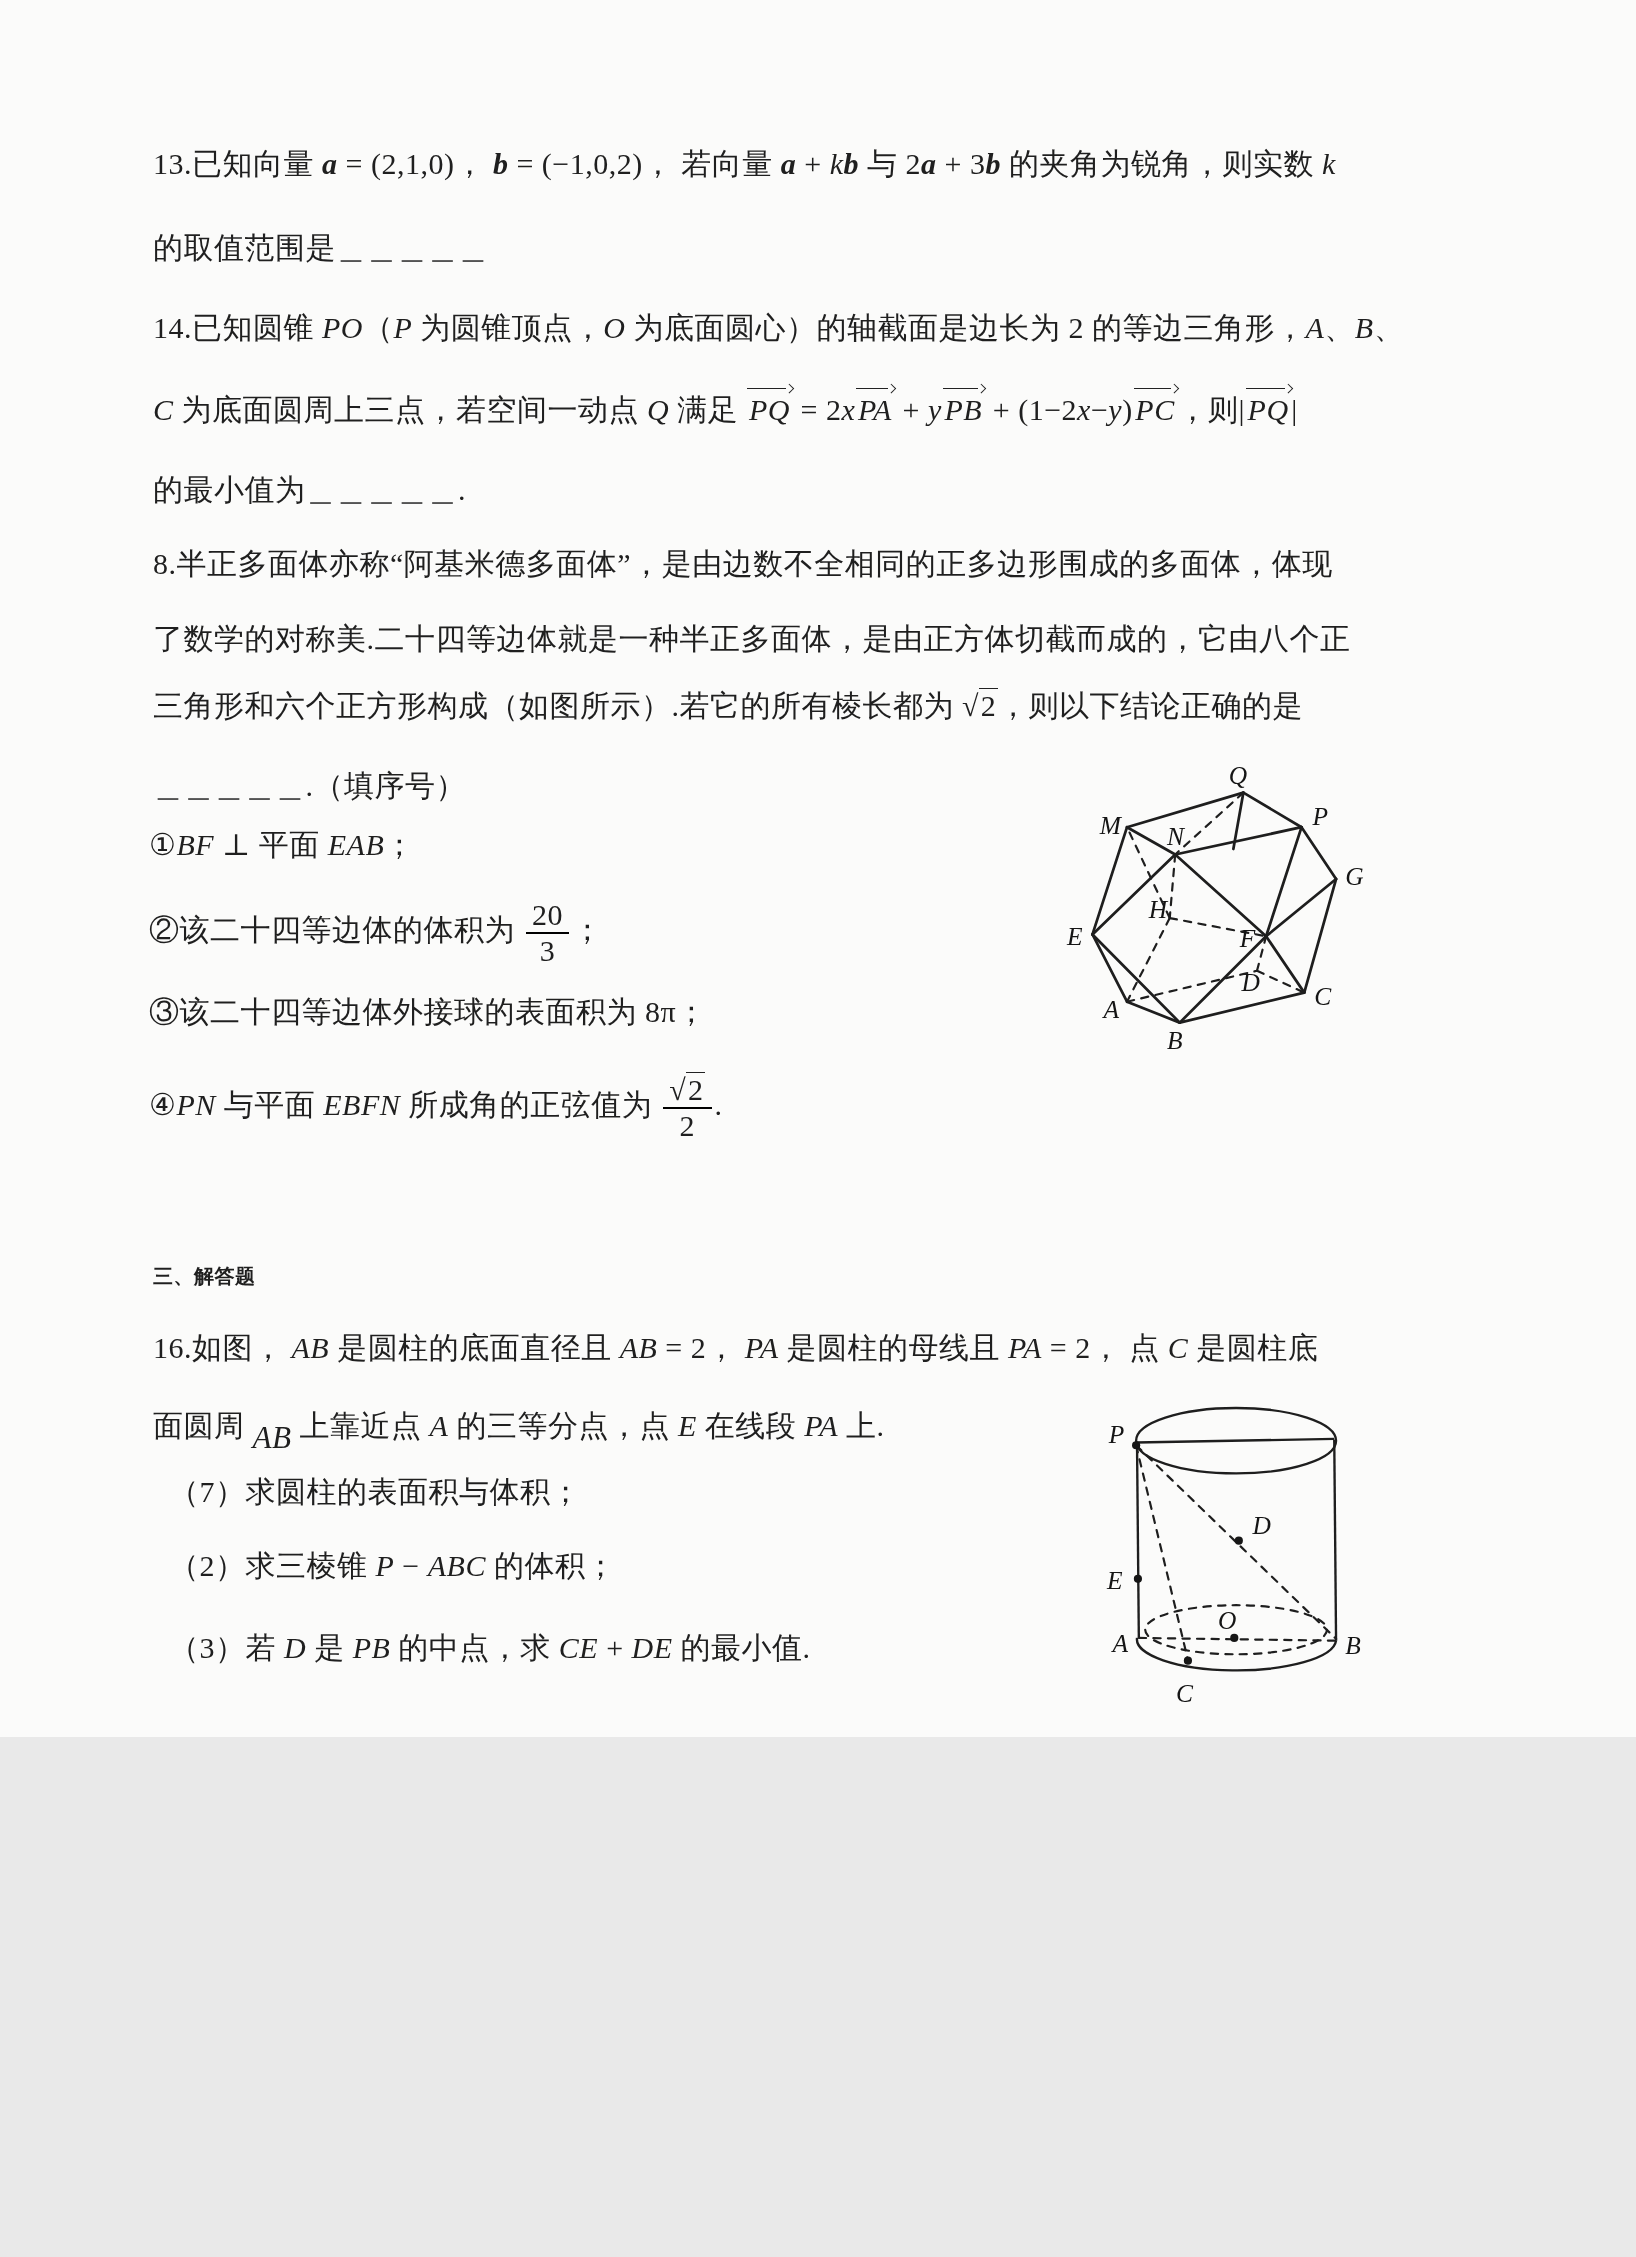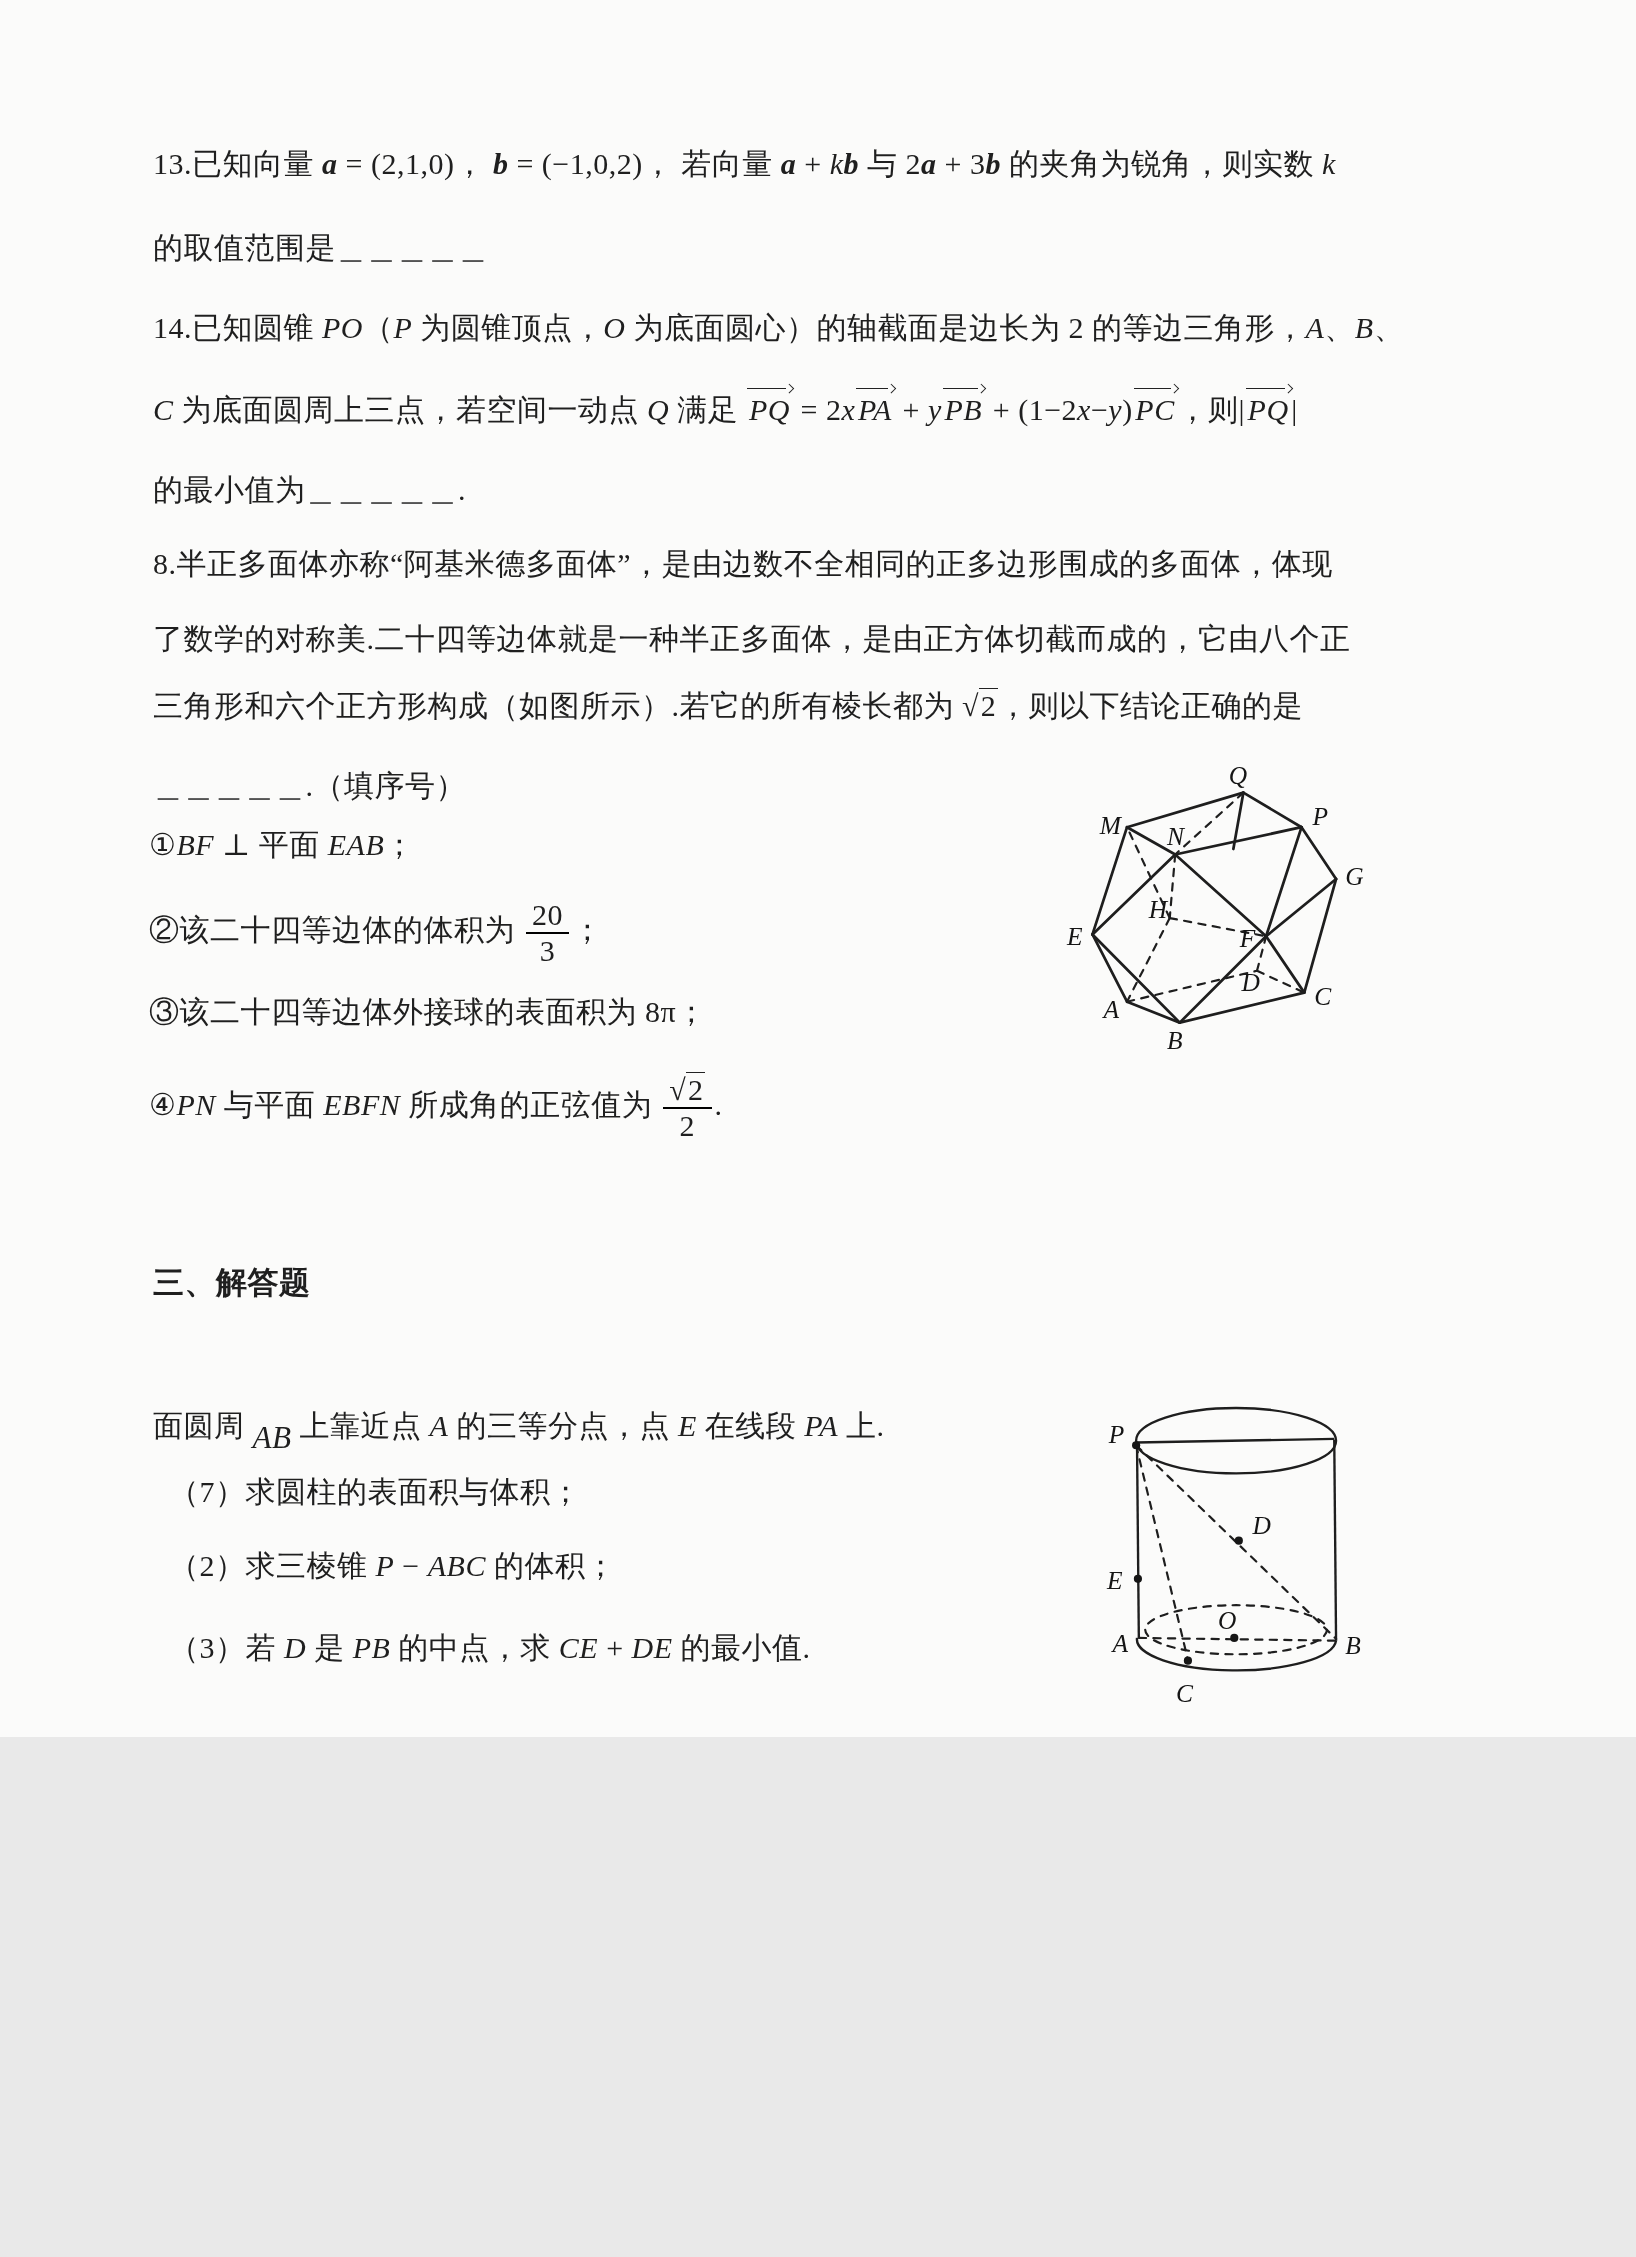--- a/index.html
+++ b/index.html
@@ -12,21 +12,21 @@
     font-family:"Liberation Serif","DejaVu Serif",serif;
     color:#1f1f1f;
   }
   .tline{
     position:absolute;
     white-space:nowrap;
     font-size:30px;
     letter-spacing:0.5px;
     line-height:1.25;
   }
-  .bold{font-weight:bold;font-size:31px;}
+  .bold{font-weight:bold;font-size:20px;}
   .mi{font-family:"Liberation Serif",serif;font-style:italic;}
   .mb{font-family:"Liberation Serif",serif;font-style:italic;font-weight:bold;}
   .low{display:inline-block;transform:translateY(0.40em);font-size:1.04em;}
   
   .vec{position:relative;display:inline-block;padding:6.4px 2.7px 0 2.7px;}
   .vec::before{content:"";position:absolute;left:0.9px;right:6.4px;top:2.7px;border-top:1.8px solid #222;}
   .vec::after{content:"";position:absolute;right:0;top:0;width:5.5px;height:5.5px;
     border-top:1.8px solid #222;border-right:1.8px solid #222;transform:rotate(45deg);}
   
   .sq{white-space:nowrap;}
@@ -59,20 +59,21 @@
   <div class="tline" style="left:153px;top:620px">了数学的对称美.二十四等边体就是一种半正多面体，是由正方体切截而成的，它由八个正</div>
   <div class="tline" style="left:153px;top:687px">三角形和六个正方形构成（如图所示）.若它的所有棱长都为 <span class="sq"><span class="rad">2</span></span>，则以下结论正确的是</div>
   <div class="tline" style="left:153px;top:767px">＿＿＿＿＿.（填序号）</div>
   <div class="tline" style="left:149px;top:826px">①<span class="mi">BF</span> ⊥ 平面 <span class="mi">EAB</span>；</div>
   <div class="tline" style="left:149px;top:898px">②该二十四等边体的体积为 <span class="frac"><span class="num">20</span><span class="den">3</span></span>；</div>
   <div class="tline" style="left:149px;top:993px">③该二十四等边体外接球的表面积为 8π；</div>
   <div class="tline" style="left:149px;top:1073px">④<span class="mi">PN</span> 与平面 <span class="mi">EBFN</span> 所成角的正弦值为 <span class="frac"><span class="num"><span class="sq"><span class="rad">2</span></span></span><span class="den">2</span></span>.</div>
 
   <div class="tline bold" style="left:153px;top:1264px">三、解答题</div>
 
+  <div class="tline" style="left:153px;top:1329px">16.如图，  <span class="mi">AB</span> 是圆柱的底面直径且 <span class="mi">AB</span> = 2，  <span class="mi">PA</span> 是圆柱的母线且 <span class="mi">PA</span> = 2，  点 <span class="mi">C</span> 是圆柱底</div>
   <div class="tline" style="left:153px;top:1406px">面圆周 <span class="low"><span class="mi">AB</span></span> 上靠近点 <span class="mi">A</span> 的三等分点，点 <span class="mi">E</span> 在线段 <span class="mi">PA</span> 上.</div>
   <div class="tline" style="left:169px;top:1473px">（7）求圆柱的表面积与体积；</div>
   <div class="tline" style="left:169px;top:1547px">（2）求三棱锥 <span class="mi">P</span> − <span class="mi">ABC</span> 的体积；</div>
   <div class="tline" style="left:169px;top:1629px">（3）若 <span class="mi">D</span> 是 <span class="mi">PB</span> 的中点，求 <span class="mi">CE</span> + <span class="mi">DE</span> 的最小值.</div>
 
   <svg class="overlay" width="1636" height="2257" viewBox="0 0 1800 2483">
 
     <g>
 
       <g>

